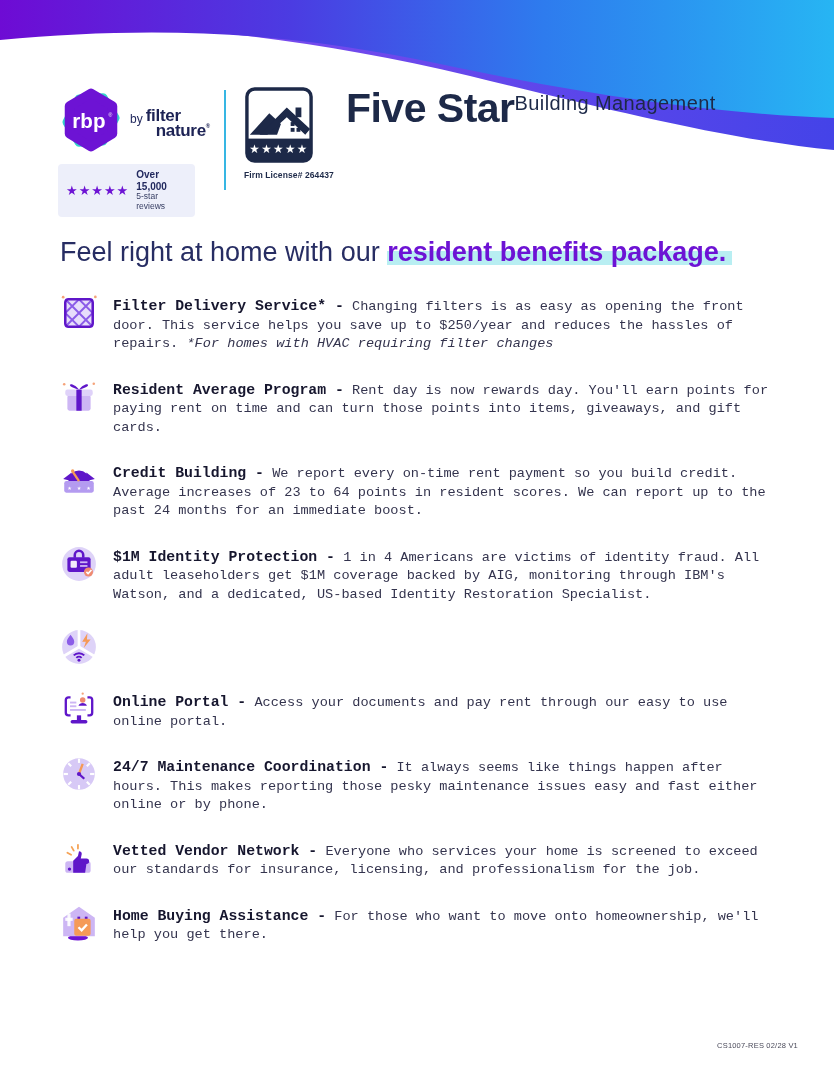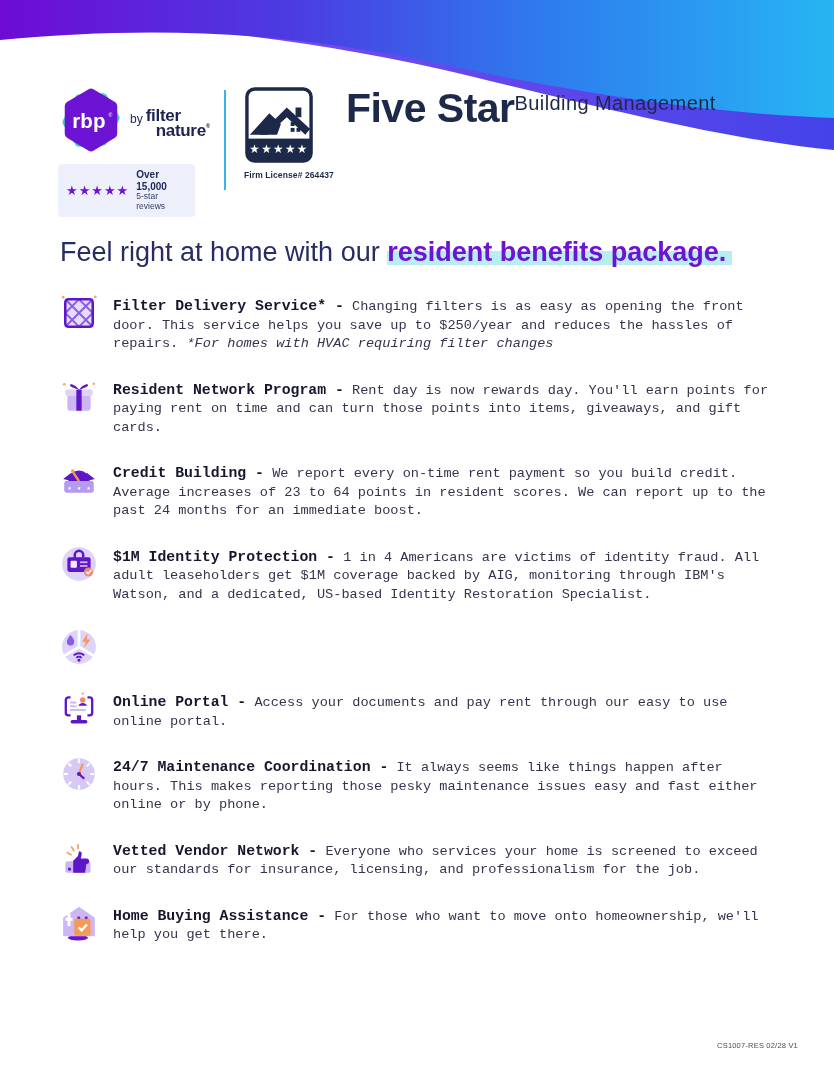--- a/index.html
+++ b/index.html
@@ -185,21 +185,21 @@
         <rect x="7" y="16" width="22" height="15" rx="2" fill="#cdb6f4"></rect>
         <rect x="5" y="11" width="26" height="6" rx="2" fill="#dfd2f9"></rect>
         <rect x="15.5" y="11" width="5" height="20" fill="#5f16c9"></rect>
         <path d="M18 11 C10 1.5 3.5 8 18 11 Z" fill="#5f16c9"></path>
         <path d="M18 11 C26 1.5 32.5 8 18 11 Z" fill="#5f16c9"></path>
         <circle cx="4" cy="6" r="1.2" fill="#f5a37a"></circle>
           <circle cx="32" cy="5.5" r="1.2" fill="#f5a37a"></circle>
       </svg>
     </span>
     <p class="benefit-text">
-      <strong>Resident Network Program -</strong>
+      <strong>Resident Average Program -</strong>
       <span>Rent day is now rewards day. You'll earn points for paying rent on time and can turn those points into items, giveaways, and gift cards.</span>
     </p>
   </div>
 
   <div class="benefit">
     <span class="benefit-icon">
       <svg viewBox="0 0 36 36">
         <polygon points="3,17 11,11 11,19" fill="#5f16c9"></polygon>
         <polygon points="33,17 25,11 25,19" fill="#5f16c9"></polygon>
         <rect x="4" y="19" width="28" height="11" rx="2" fill="#b49bf0"></rect>

